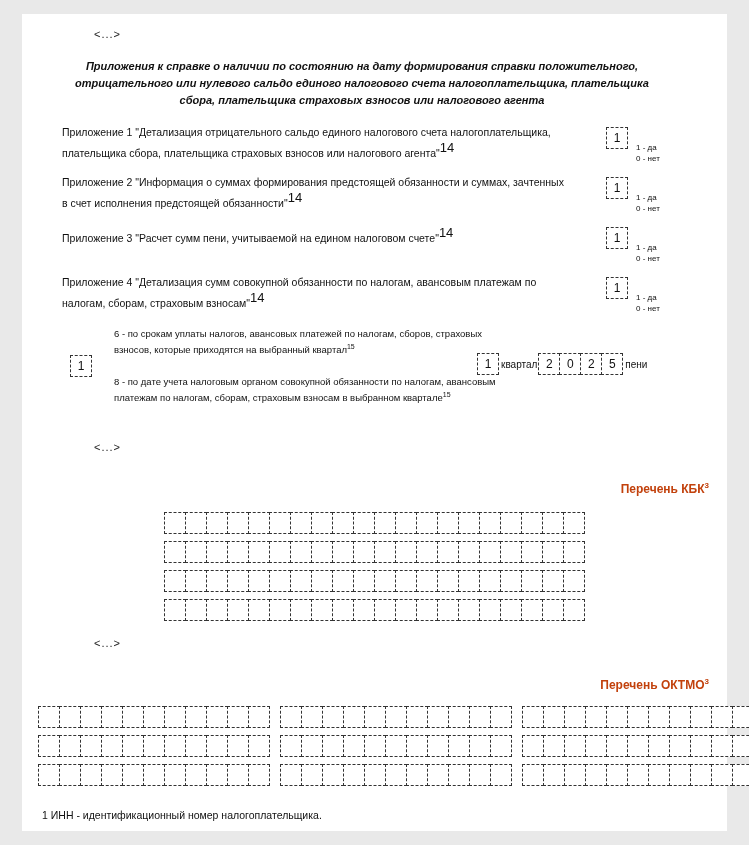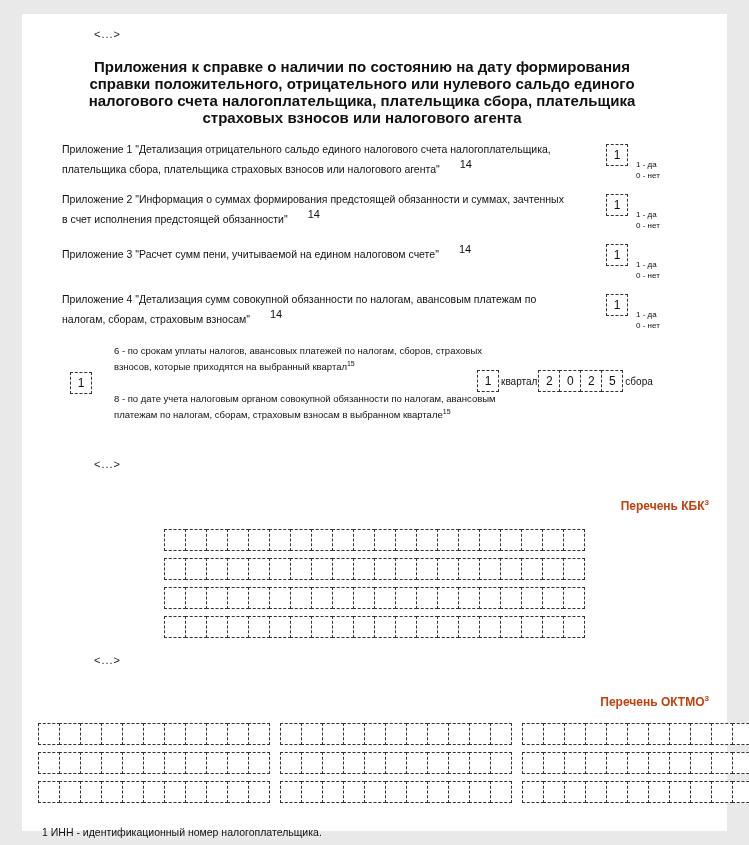--- a/index.html
+++ b/index.html
@@ -32,41 +32,42 @@
     font-size: 11px;
     color: #1a1a1a;
     letter-spacing: 1px;
     margin-left: 54px;
   }
 
   .doc-title {
     margin: 18px 0 0 22px;
     width: 600px;
     text-align: center;
-    font-size: 15px;
+    font-size: 11px;
     font-weight: bold;
     line-height: 17px;
     color: #111;
+    font-style: italic;
   }
 
   .appendix-block {
     position: relative;
     margin-top: 16px;
     min-height: 34px;
   }
   .appendix-text {
     position: absolute;
     left: 22px;
     top: 0;
     width: 510px;
     font-size: 10.5px;
     line-height: 15px;
     color: #111;
   }
-  .appendix-text sup { font-size: 11px; margin-left: 20px; }
+  .appendix-text sup { font-size: 13px; }
 
   .cellbox {
     border: 1px dashed #333;
     box-sizing: border-box;
     display: inline-block;
     text-align: center;
     font-size: 12px;
     color: #111;
     background: #fff;
   }
@@ -237,21 +238,21 @@
 
       <div class="quarter-row">
         <div class="cellbox cell-22">1</div>
         <span class="lbl">квартал</span>
         <span class="year-cells">
           <span class="cellbox cell-22">2</span>
           <span class="cellbox cell-22">0</span>
           <span class="cellbox cell-22">2</span>
           <span class="cellbox cell-22">5</span>
         </span>
-        <span class="lbl">сбора</span>
+        <span class="lbl">пени</span>
       </div>
     </div>
 
     <div class="ellipsis ell-2">&lt;...&gt;</div>
 
     <div class="center-head"><span>Перечень КБК</span><sup>3</sup></div>
 
     <div class="kbk-rows">
       <div class="cellrow">
           <span class="cellbox cell-22"></span>

